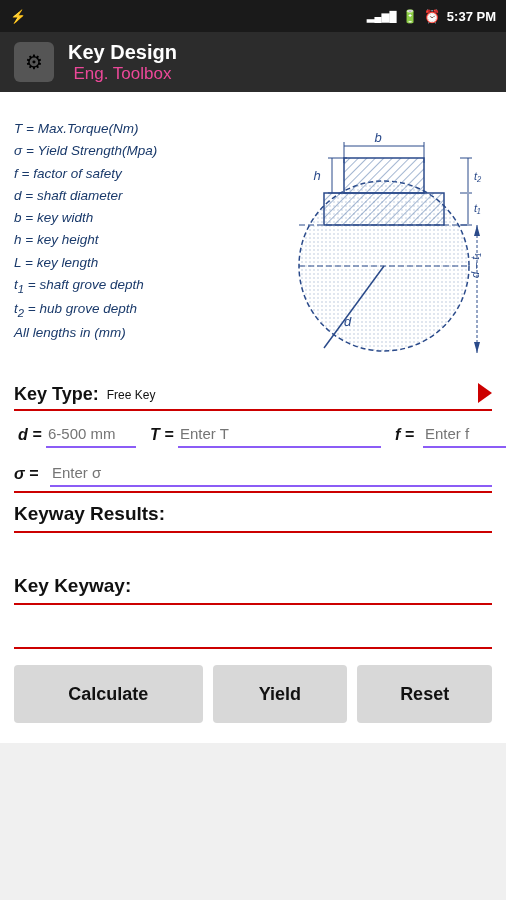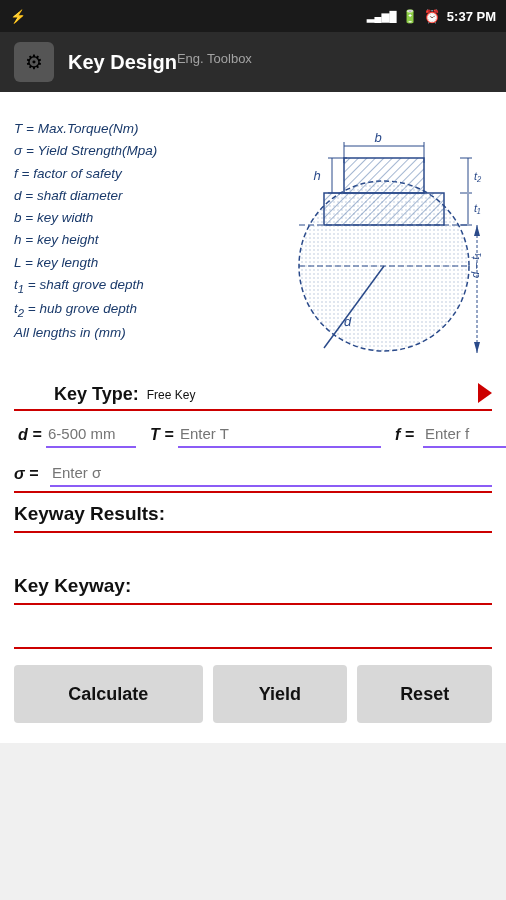--- a/index.html
+++ b/index.html
@@ -52,29 +52,31 @@
       height: 40px;
       background: #555;
       border-radius: 6px;
       display: flex;
       align-items: center;
       justify-content: center;
       font-size: 20px;
     }
     .header-text {
       display: flex;
+      flex-direction: column;
     }
     .header-title {
       color: white;
       font-size: 20px;
       font-weight: bold;
     }
     .header-subtitle {
-      color: #a3a3a3;
-      font-size: 13px;
+      color: #ec4899;
+      font-size: 17px;
+      text-align: center;
     }
 
     
     .main {
       background: white;
       width: 100%;
       padding: 10px 14px;
     }
 
     
@@ -115,21 +117,20 @@
       align-items: center;
       padding: 10px 0 4px 0;
       border-bottom: 2px solid #cc0000;
       position: relative;
     }
     .key-type-label {
       font-size: 18px;
       font-weight: bold;
       color: #111;
       margin-right: 8px;
-      margin-left: 40px;
     }
     .key-type-value {
       font-size: 12px;
       color: #111;
     }
     .key-type-arrow {
       position: absolute;
       right: 0;
       bottom: 6px;
       width: 0;

